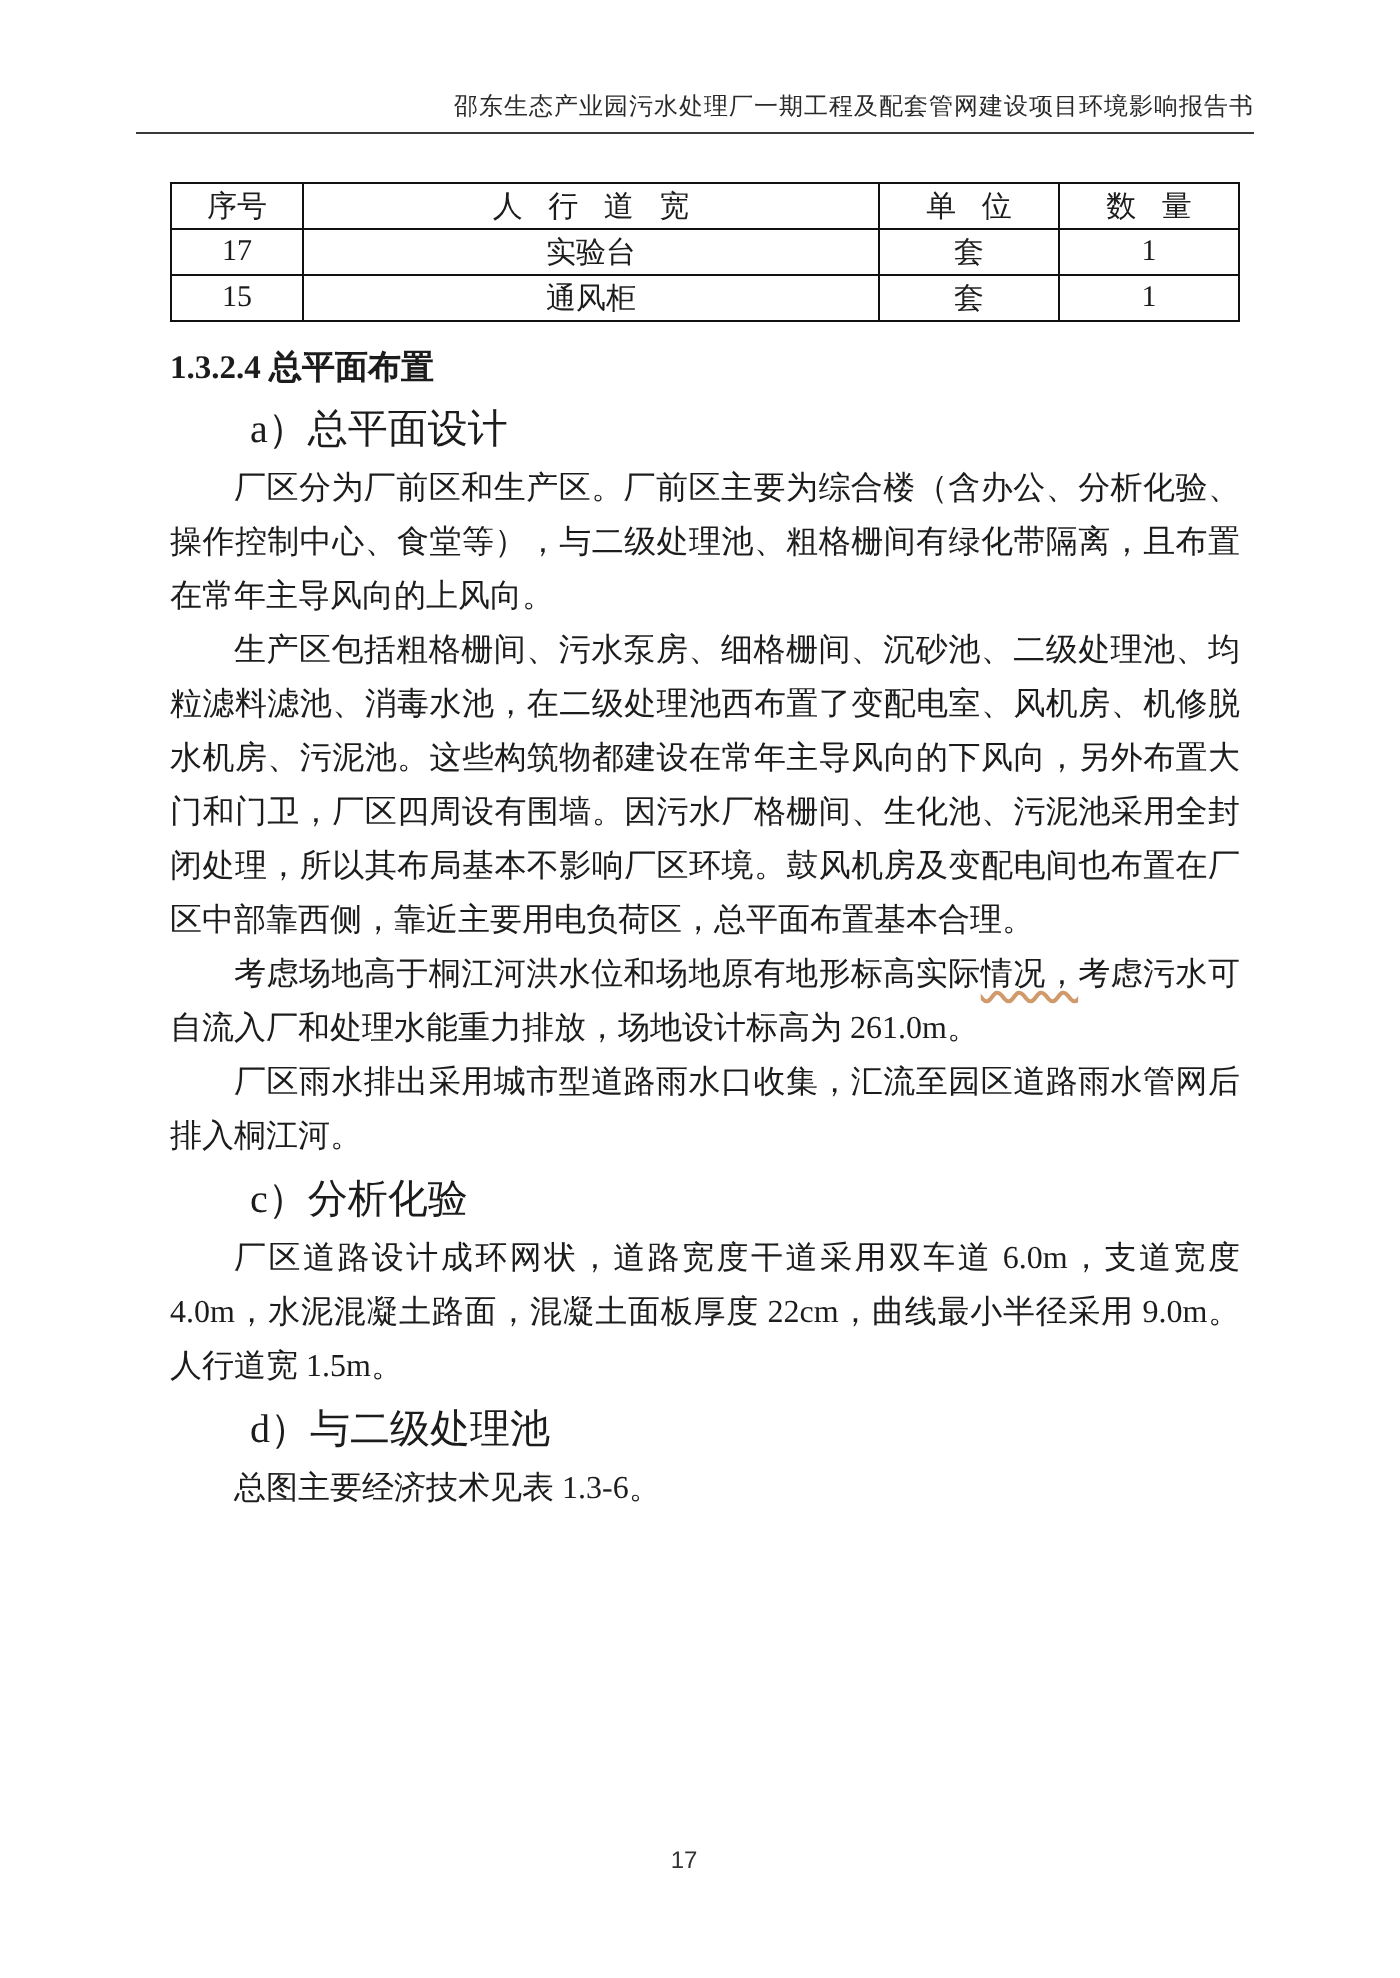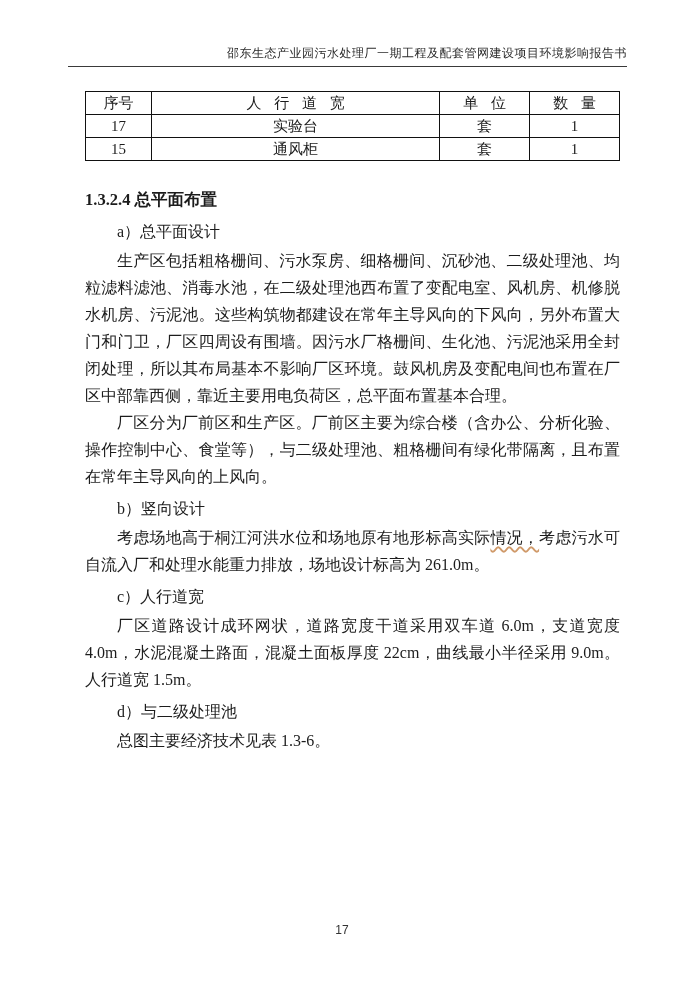--- a/index.html
+++ b/index.html
@@ -44,26 +44,26 @@
   }
   .col-no{width:66px;}
   .col-name{width:288px;}
   .col-unit{width:90px;}
   .col-qty{width:90px;}
   th.spaced{letter-spacing:0.85em;text-indent:0.85em;}
   
   .sec-heading{
     font-size:16.5px;
     font-weight:bold;
-    margin:26px 0 3px 0;
+    margin:10px 0 3px 0;
     line-height:26px;
     font-family:Liberation Serif, serif;
   }
   .sub-heading{
-    font-size:16px;
+    font-size:20px;
     margin:5px 0 2px 0;
     line-height:27px;
     text-indent:2em;
   }
   p.para{
     font-size:16px;
     line-height:27px;
     margin:0;
     text-align:justify;
     text-indent:2em;
@@ -126,27 +126,27 @@
           <td>通风柜</td>
           <td>套</td>
           <td>1</td>
         </tr>
       </tbody>
     </table>
 
     <div class="sec-heading">1.3.2.4 总平面布置</div>
 
     <div class="sub-heading">a）总平面设计</div>
+    <p class="para">厂区分为厂前区和生产区。厂前区主要为综合楼（含办公、分析化验、操作控制中心、食堂等），与二级处理池、粗格栅间有绿化带隔离，且布置在常年主导风向的上风向。</p>
     <p class="para">生产区包括粗格栅间、污水泵房、细格栅间、沉砂池、二级处理池、均粒滤料滤池、消毒水池，在二级处理池西布置了变配电室、风机房、机修脱水机房、污泥池。这些构筑物都建设在常年主导风向的下风向，另外布置大门和门卫，厂区四周设有围墙。因污水厂格栅间、生化池、污泥池采用全封闭处理，所以其布局基本不影响厂区环境。鼓风机房及变配电间也布置在厂区中部靠西侧，靠近主要用电负荷区，总平面布置基本合理。</p>
-    <p class="para">厂区分为厂前区和生产区。厂前区主要为综合楼（含办公、分析化验、操作控制中心、食堂等），与二级处理池、粗格栅间有绿化带隔离，且布置在常年主导风向的上风向。</p>
 
-    <div class="sub-heading">b）竖向设计</div>
     <p class="para"><span>考虑场地高于桐江河洪水位和场地原有地形标高实际</span><span class="grammar-mark">情况，</span><span>考虑污水可自流入厂和处理水能重力排放，场地设计标高为 261.0m。</span></p>
+    <p class="para">厂区雨水排出采用城市型道路雨水口收集，汇流至园区道路雨水管网后排入桐江河。</p>
 
-    <div class="sub-heading">c）人行道宽</div>
+    <div class="sub-heading">c）分析化验</div>
     <p class="para">厂区道路设计成环网状，道路宽度干道采用双车道 6.0m，支道宽度 4.0m，水泥混凝土路面，混凝土面板厚度 22cm，曲线最小半径采用 9.0m。人行道宽 1.5m。</p>
 
     <div class="sub-heading">d）与二级处理池</div>
 
     <p class="para">总图主要经济技术见表 1.3-6。</p>
 
   </div>
 
   <div class="page-number">17</div>
 </div>

